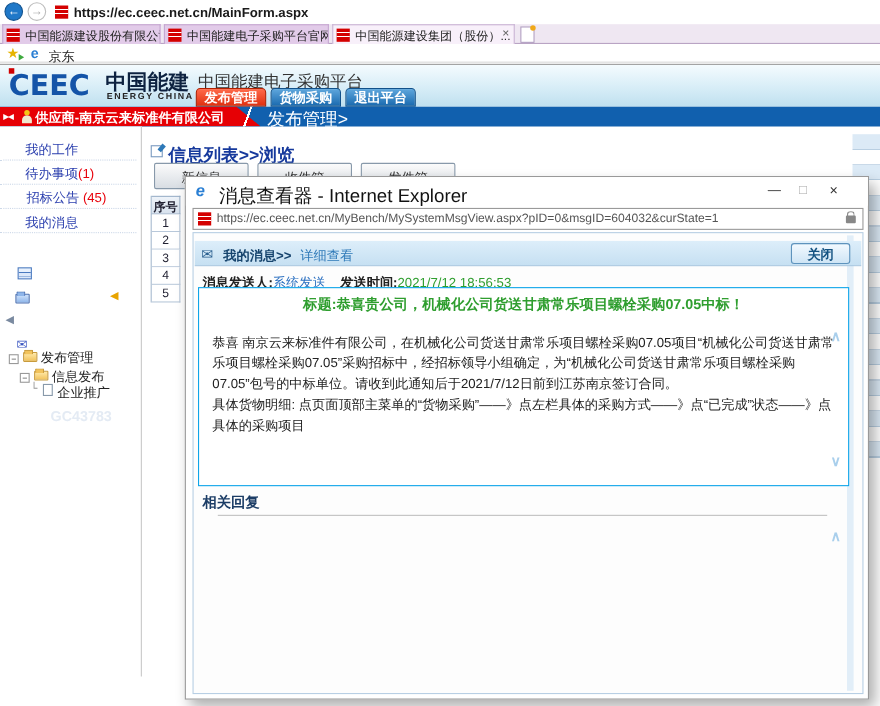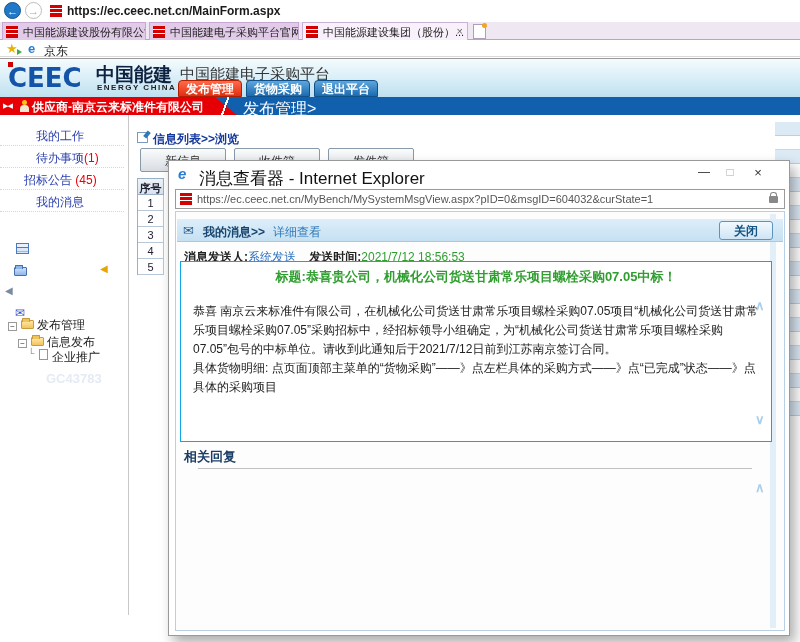--- a/index.html
+++ b/index.html
@@ -50,21 +50,21 @@
   .diagline { position:absolute; left:218px; top:0; width:14px; height:18px; background:linear-gradient(110deg,transparent 46%,#fff 46%,#fff 56%,transparent 56%); }
   .collapse { position:absolute; left:3px; top:5px; font-size:7px; color:#fff; letter-spacing:-1px; }
   .person { position:absolute; left:20px; top:3px; width:9px; height:12px; }
   .person::before { content:""; position:absolute; left:2px; top:0; width:5px; height:5px; border-radius:50%; background:#f5c518; }
   .person::after { content:""; position:absolute; left:0; top:5px; width:9px; height:7px; border-radius:4px 4px 0 0; background:#f0e8d0; }
   .banner-text { position:absolute; left:32px; top:2px; font-size:12px; font-weight:bold; color:#fff; }
   .breadcrumb { position:absolute; left:243px; top:2px; font-size:16px; color:#ffffff; }
 
   
   .sidebar { position:absolute; left:0; top:115px; width:129px; height:500px; background:#fff; border-right:1px solid #c8c8c8; }
-  .side-item { position:absolute; left:0; width:124px; height:22px; font-size:12px; color:#2b3fae; padding-left:36px; padding-top:4px; border-bottom:1px dotted #ccd8e8; }
+  .side-item { position:absolute; left:0; width:124px; height:22px; font-size:12px; color:#2b3fae; padding-left:23px; padding-top:4px; border-bottom:1px dotted #ccd8e8; }
   .side-count { color:#e8000a; }
   .icon-work { position:absolute; left:16px; top:128px; width:13px; height:11px; border:1px solid #4a7ac0; background:linear-gradient(180deg,#e8f1fd 0 3px,#4a7ac0 3px 4px,#dce8fa 4px 7px,#9cb8e0 7px 8px,#dce8fa 8px); }
   .folder { position:absolute; width:13px; height:9px; background:linear-gradient(180deg,#ffe9a8,#f2c35c); border:1px solid #c89b3c; border-radius:1px; }
   .folder::before { content:""; position:absolute; left:0; top:-3px; width:6px; height:3px; background:#f2c35c; border:1px solid #c89b3c; border-bottom:none; border-radius:1px 1px 0 0; }
   .folder-blue { background:linear-gradient(180deg,#cfe2fb,#8fb6ea); border-color:#4a6fb0; }
   .folder-blue::before { background:#8fb6ea; border-color:#4a6fb0; }
   .if1 { left:14px; top:152px; }
   .horn { position:absolute; font-size:10px; color:#e8a400; }
   .horn1 { left:100px; top:148px; }
   .icon-speaker { position:absolute; left:5px; top:170px; font-size:10px; color:#7a8aa0; }
@@ -73,21 +73,21 @@
   .tbox { position:absolute; width:9px; height:9px; border:1px solid #999; background:#fff; text-align:center; line-height:7px; font-size:8px; color:#333; }
   .tfold1 { left:21px; top:205px; }
   .tfold2 { left:31px; top:222px; }
   .tcorner { position:absolute; left:28px; top:233px; font-size:10px; color:#999; font-family:"DejaVu Sans Mono", monospace; }
   .tpage { position:absolute; left:39px; top:234px; width:9px; height:11px; background:#fff; border:1px solid #8899aa; }
   .watermark { position:absolute; left:46px; top:256px; font-size:13px; color:#e4ebf4; font-weight:bold; }
 
   
   .list-title-icon { position:absolute; left:137px; top:132px; width:11px; height:11px; background:#fff; border:1px solid #7a9ac0; }
   .list-title-icon::after { content:""; position:absolute; right:-2px; top:-2px; width:4px; height:7px; background:#2e79b8; transform:rotate(40deg); }
-  .list-title { position:absolute; left:153px; top:131px; font-size:12px; font-weight:bold; color:#16399c; }
+  .list-title { position:absolute; left:153px; top:131px; font-size:16px; font-weight:bold; color:#16399c; }
   .bg-btn { position:absolute; top:148px; width:86px; height:24px; border:1px solid #8899aa; border-radius:2px; background:linear-gradient(180deg,#fbfbfb,#d8dde3); font-size:12px; color:#333; text-align:center; padding-top:4px; }
   .bg-btn1 { left:140px; } .bg-btn2 { left:234px; } .bg-btn3 { left:328px; }
   .numcol { position:absolute; left:137px; top:178px; width:27px; border-left:1px solid #9ab0c8; }
   .numcol-h { height:17px; background:linear-gradient(180deg,#eef3f9,#d8e2ee); border:1px solid #9ab0c8; border-left:none; font-size:11px; font-weight:bold; color:#223; text-align:center; padding-top:2px; overflow:hidden; white-space:nowrap; }
   .numcol-c { height:16px; background:#fff; border:1px solid #b8c8da; border-top:none; border-left:none; font-size:11px; color:#223; text-align:center; padding-top:2px; }
   .stripes { position:absolute; left:775px; top:122px; width:25px; height:303px;
              background:repeating-linear-gradient(180deg,#dceaf6 0 13px,#b9cfe2 13px 14px,#ffffff 14px 27px,#c9d9e8 27px 28px); }
 
   
   .dialog { position:absolute; left:168px; top:160px; width:622px; height:476px; background:#fff; border:1px solid #999; box-shadow:5px 7px 12px rgba(0,0,0,.32); z-index:10; }

